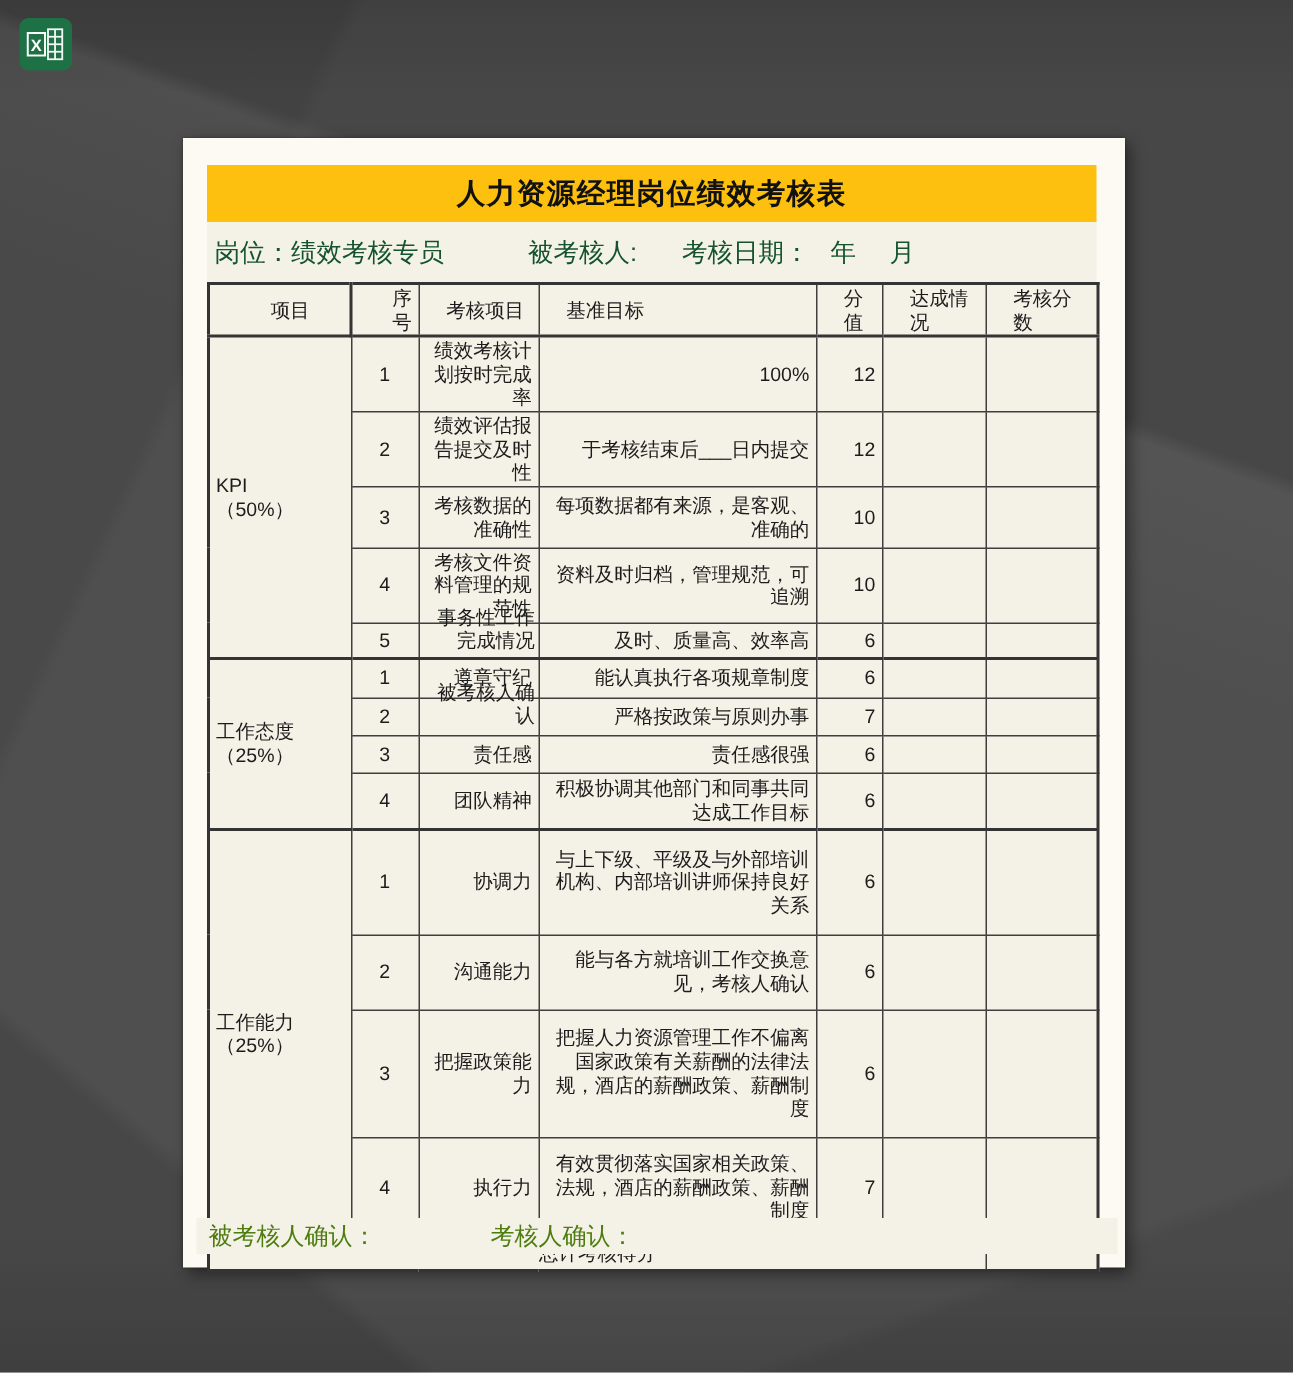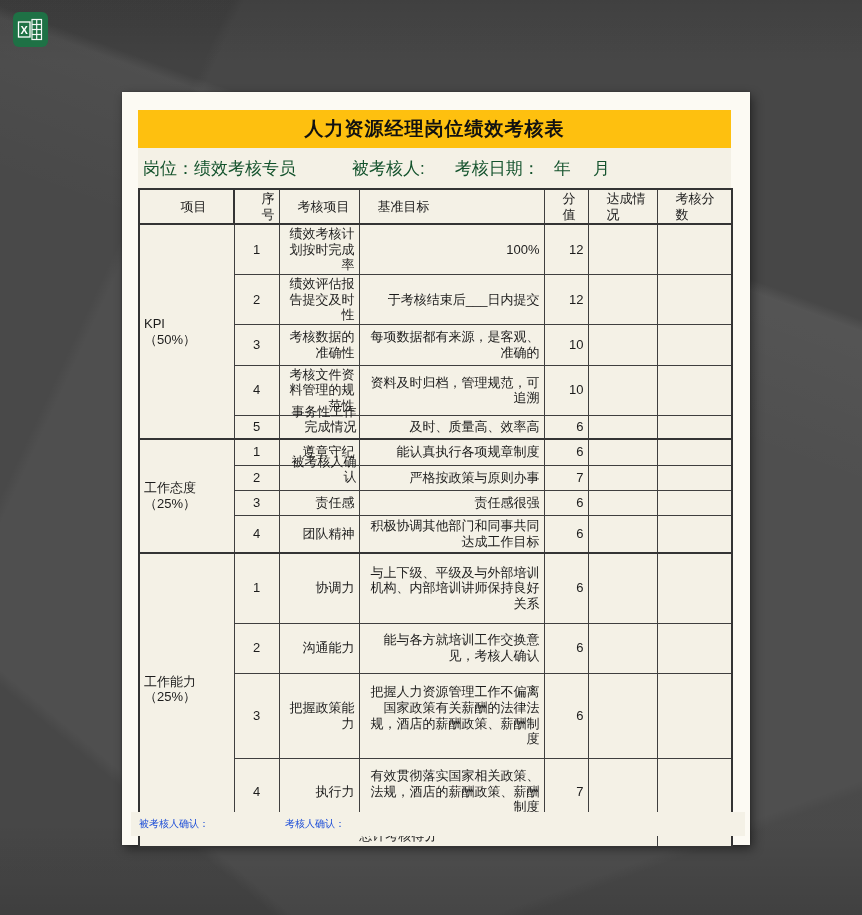--- a/index.html
+++ b/index.html
@@ -76,21 +76,21 @@
   td.of { position:relative; }
   td.of .oftxt {
     position:absolute; left:6px; right:2px; top:-12px; line-height:1.16;
   }
 
   td.total-label { text-align:center; border-top:2px solid #343434; }
   td.total-blank { border-top:2px solid #343434; }
 
   .confirm-row {
     position:absolute; left:9px; top:720px; width:614px; height:24px;
-    background:#f4f1e6; color:#1d4ed8; font-size:10px;
+    background:#f4f1e6; color:#4d7c0f; font-size:16px;
     display:flex; align-items:center; padding-left:8px;
   }
   .confirm-row .gap { margin-left:76px; }
 </style>
 </head>
 <body>
 
 <div class="screen">
 
   <div class="titlebar">

